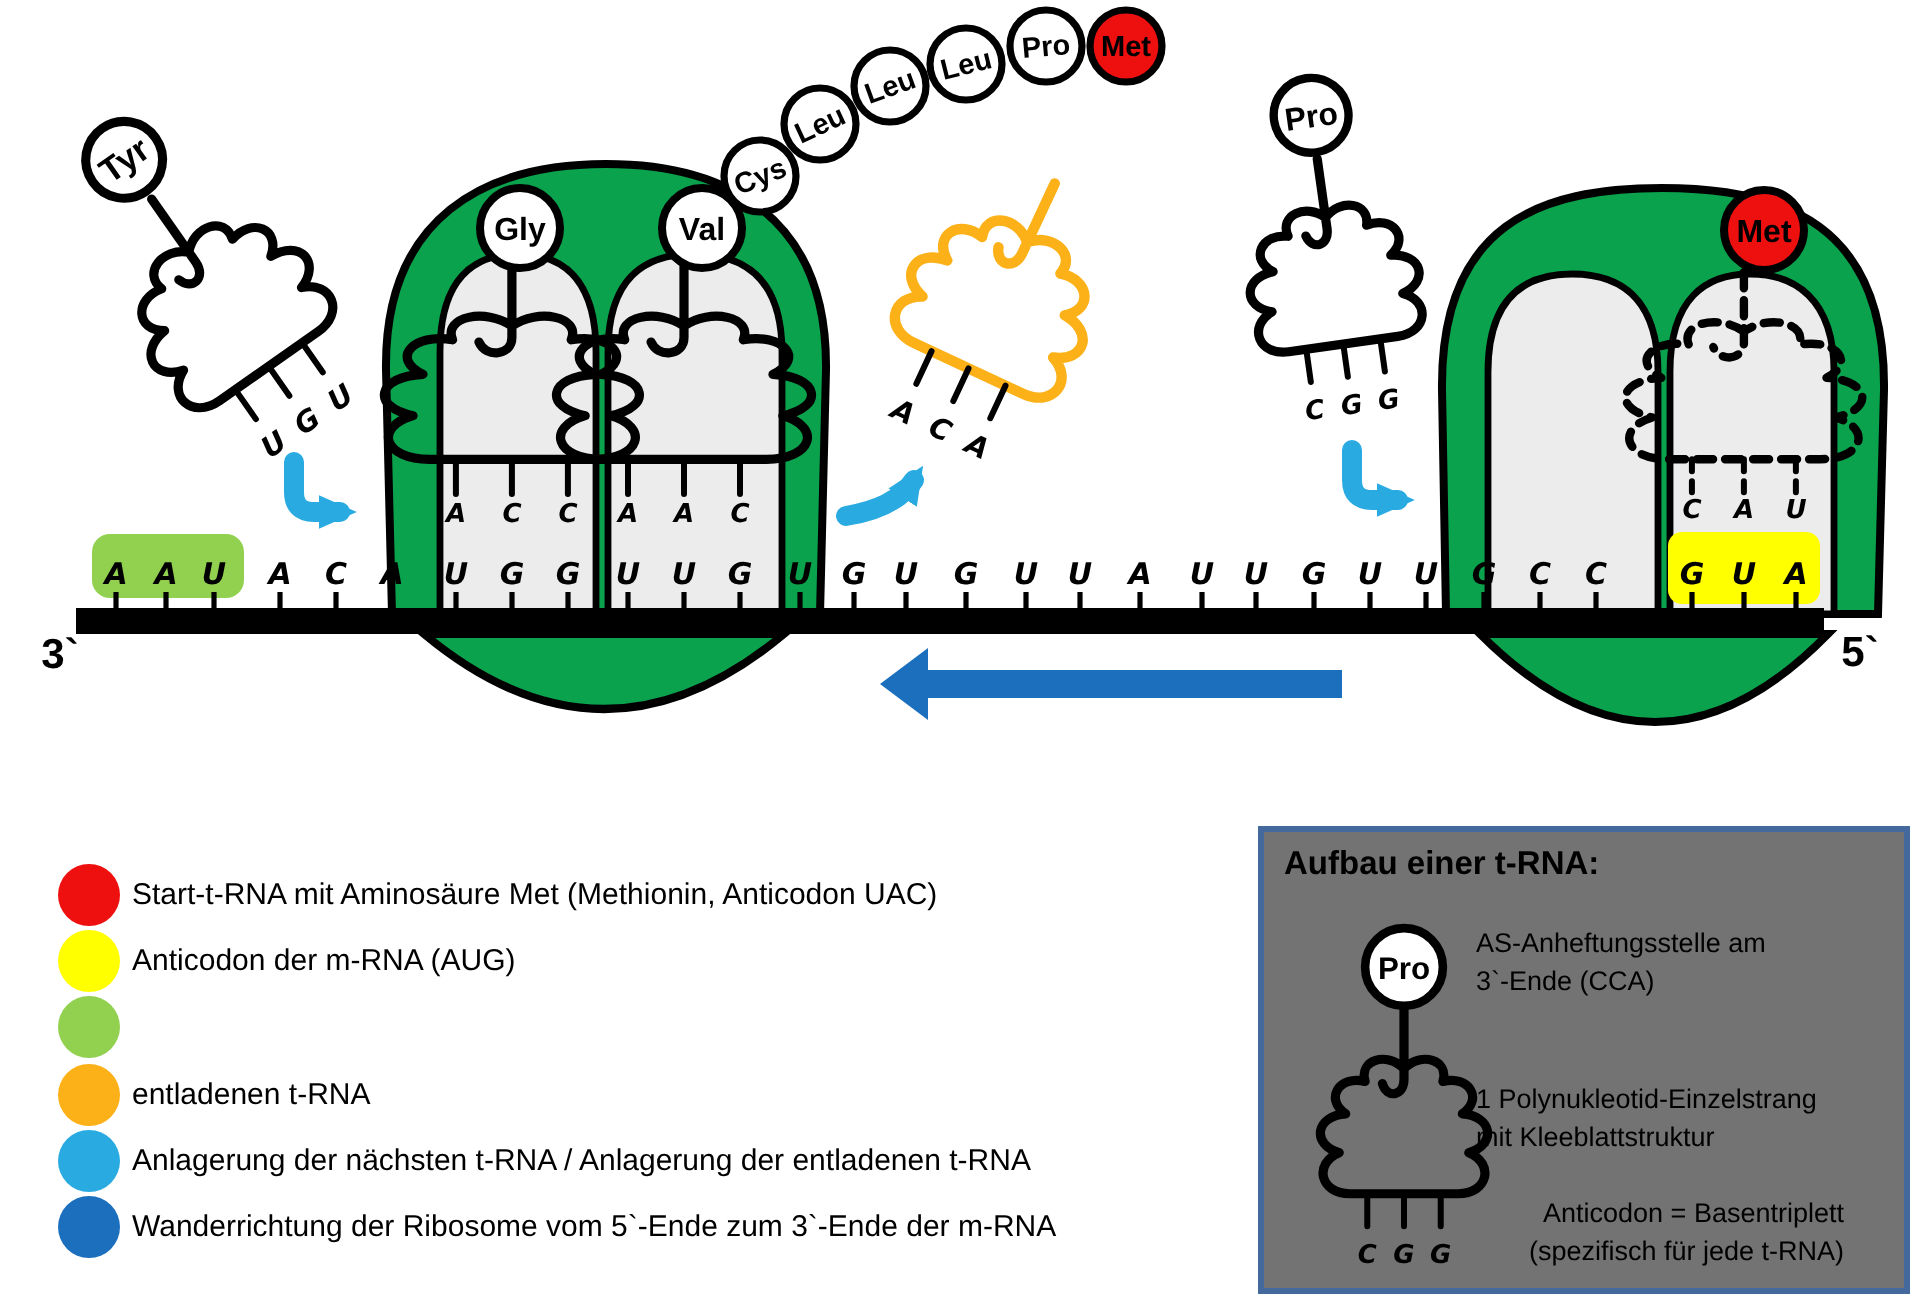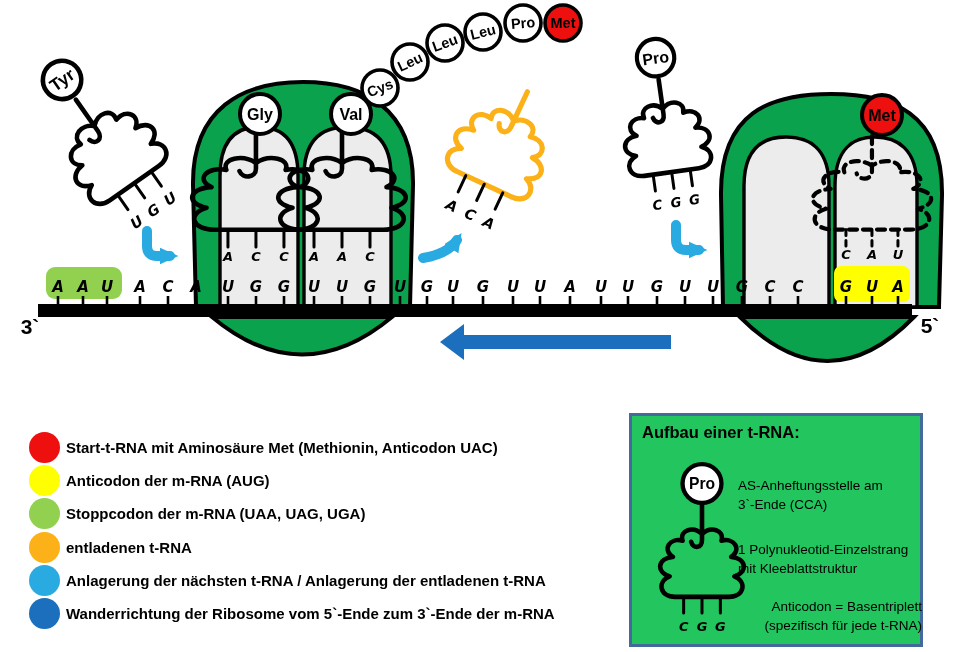--- a/index.html
+++ b/index.html
@@ -7,30 +7,30 @@
          font-family:"Liberation Sans",sans-serif;}
   .diagram{position:absolute;left:0;top:0;}
   svg text{font-family:"Liberation Sans","DejaVu Sans",sans-serif;}
   .nt{font-family:"DejaVu Sans",sans-serif;font-style:italic;font-weight:bold;font-size:15px;fill:#000;text-anchor:middle;}
   .ac{font-family:"DejaVu Sans",sans-serif;font-style:italic;font-weight:bold;font-size:13px;fill:#000;text-anchor:middle;}
   .acs{font-family:"DejaVu Sans",sans-serif;font-style:italic;font-weight:bold;font-size:12px;fill:#000;text-anchor:middle;}
   .amino{font-weight:bold;font-size:16px;fill:#000;text-anchor:middle;}
   .amino-sm{font-weight:bold;font-size:14.5px;fill:#000;text-anchor:middle;}
   .prime{font-weight:bold;font-size:21px;fill:#000;text-anchor:middle;}
   .legend{position:absolute;left:28px;top:431px;}
-  .legend-row{display:flex;align-items:center;height:33.2px;font-weight:bold;}
+  .legend-row{display:flex;align-items:center;height:33.2px;}
   .legend-row svg{flex:0 0 auto;}
   .legend-label{margin-left:5px;font-size:15px;color:#000;white-space:nowrap;}
   .info-box{position:absolute;left:629px;top:413px;width:288px;height:228px;
-            border:3px solid #44699d;background:#22c55e;}
+            border:3px solid #44699d;background:#737373;padding-left:32px;}
   .info-title{position:absolute;left:10px;top:7px;font-size:16.5px;font-weight:bold;color:#000;}
   .info-trna-svg{position:absolute;left:0px;top:40px;}
   .info-note{position:absolute;left:106px;width:184px;font-size:13.5px;line-height:1.42;
              color:#000;white-space:pre-line;}
-  .note1{top:46px;margin-top:14px;} .note2{top:124px;} .note3{top:181px;text-align:right;}
+  .note1{top:46px;} .note2{top:124px;} .note3{top:181px;text-align:right;}
 </style>
 </head>
 <body>
 
 <div class="stage">
 
 <svg class="diagram" width="958" height="652" viewBox="0 0 958 652">
   <defs>
     <path id="trnaBody" fill="none" stroke-linecap="round" stroke-linejoin="round" vector-effect="non-scaling-stroke" d="M50 1 L50 33 C50 41 42 42 40 35
              M50 28 C42 20 29 24 32 34 C20 31 13 42 23 49 C9 50 7 63 20 67 C8 72 11 86 25 86
@@ -224,21 +224,20 @@
   <div class="legend-row">
     <svg width="33" height="33">
           <circle cx="16.5" cy="16.5" r="15.5" fill="#ffff00"></circle>
         </svg>
     <span class="legend-label">Anticodon der m-RNA (AUG)</span>
   </div>
   <div class="legend-row">
     <svg width="33" height="33">
           <circle cx="16.5" cy="16.5" r="15.5" fill="#92d050"></circle>
         </svg>
-    <span class="legend-label">Stoppcodon der m-RNA (UAA, UAG, UGA)</span>
   </div>
   <div class="legend-row">
     <svg width="33" height="33">
           <circle cx="16.5" cy="16.5" r="15.5" fill="#fbb117"></circle>
         </svg>
     <span class="legend-label">entladenen t-RNA</span>
   </div>
   <div class="legend-row">
     <svg width="33" height="33">
           <circle cx="16.5" cy="16.5" r="15.5" fill="#29abe2"></circle>

